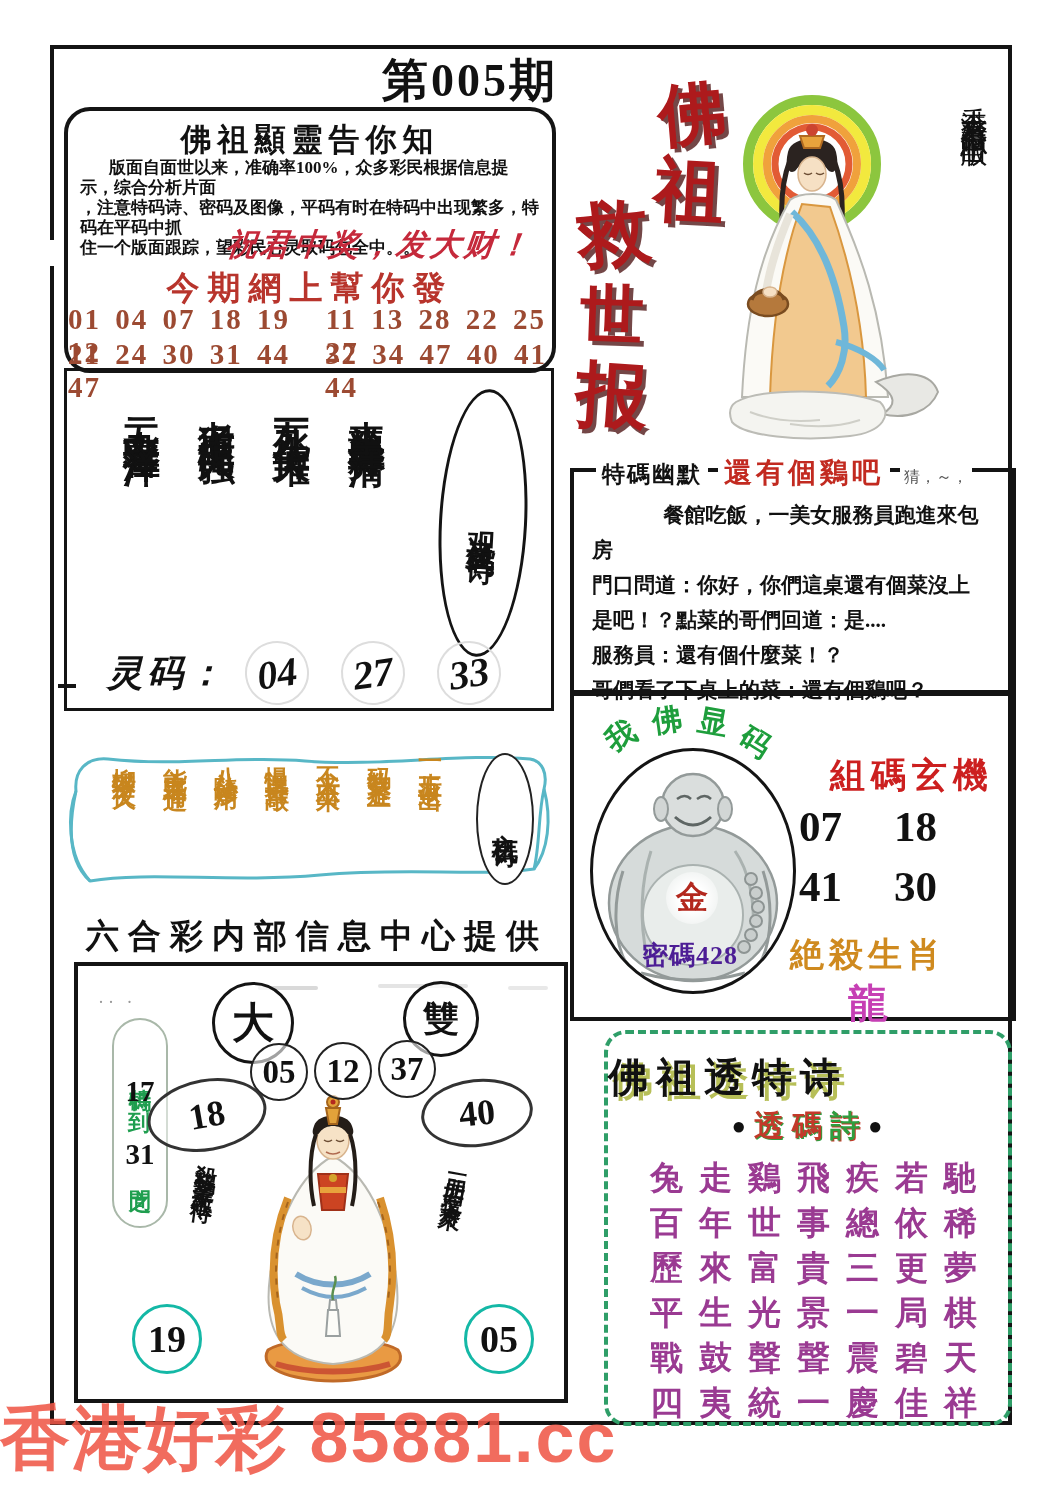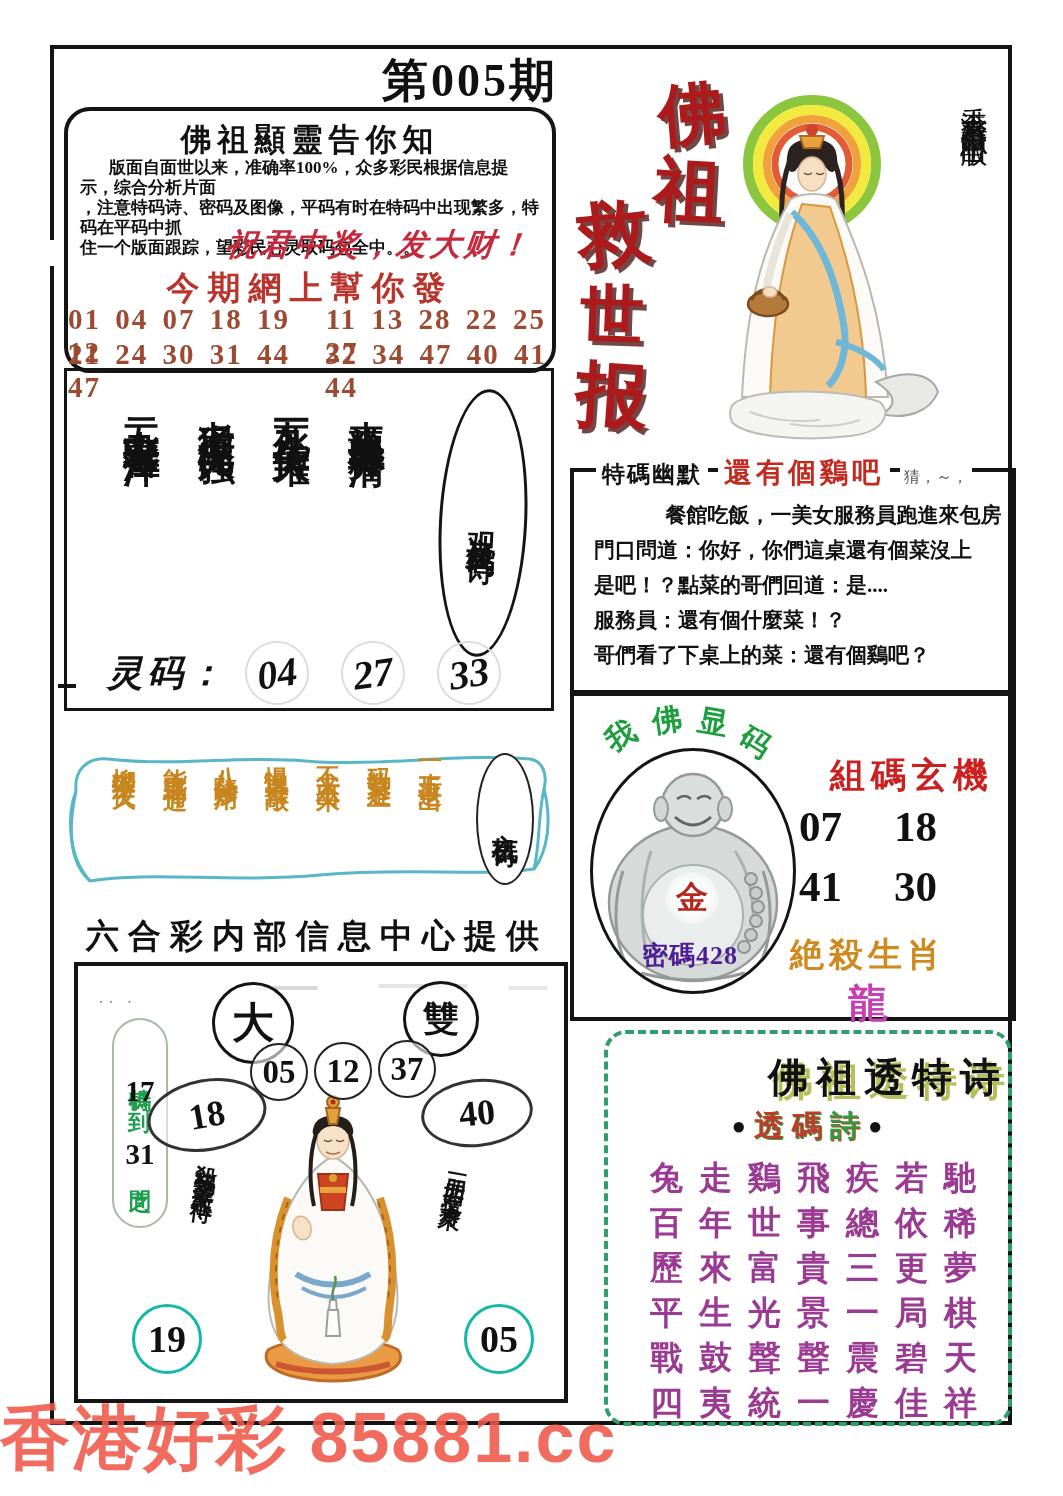--- a/index.html
+++ b/index.html
@@ -48,36 +48,36 @@
   .diag{font-size:22px;font-weight:bold;letter-spacing:6px;line-height:1;}
   
   .mast-char{color:#ad1a1c;font-weight:bold;text-shadow:4px 4px 0 rgba(70,10,10,.75);line-height:1;}
   .publisher{left:956px;top:86px;height:340px;font-size:27px;letter-spacing:3px;}
   
   .joke-box{left:570px;top:468px;width:438px;height:220px;border:4px solid #141414;}
   .joke-titlerow{left:22px;top:-18px;display:flex;align-items:baseline;gap:10px;}
   .joke-label{background:#fff;padding:0 6px;font-size:23px;font-weight:bold;letter-spacing:2px;}
   .joke-headline{background:#fff;padding:0 6px;color:#c22a20;font-size:28px;font-weight:bold;letter-spacing:4px;}
   .joke-hint{background:#fff;padding:0 4px;color:#555;font-size:16px;}
-  .joke-lines{left:8px;top:26px;width:100%;padding:0 12px;box-sizing:border-box;font-size:21px;line-height:35px;font-weight:bold;}
+  .joke-lines{left:0;top:26px;width:100%;padding:0 18px;box-sizing:border-box;font-size:21px;line-height:35px;font-weight:bold;}
   .joke-line:first-child{text-indent:3.4em;}
   
   .buddha-box{left:570px;top:690px;width:438px;height:323px;border:4px solid #141414;}
   .arc-char{position:absolute;color:#1e9e3c;font-size:30px;font-weight:bold;}
   .buddha-oval{left:16px;top:54px;width:200px;height:240px;border:3px solid #141414;border-radius:50%;overflow:hidden;background:#fff;}
   .belly-char{left:92px;top:178px;width:52px;height:52px;border-radius:50%;
               background:radial-gradient(#ffffff 35%,rgba(255,255,255,0));color:#b3281e;font-size:32px;font-weight:bold;}
   .password{left:36px;top:244px;width:160px;text-align:center;color:#4c1d95;font-size:26px;font-weight:bold;letter-spacing:1px;}
   .group-title{left:168px;top:58px;width:252px;text-align:right;color:#cc1f1f;font-size:35px;font-weight:bold;letter-spacing:6px;}
   .group-row{left:178px;width:232px;display:flex;justify-content:center;gap:52px;font-size:43px;font-weight:bold;}
   .kill-title{left:168px;top:238px;width:252px;text-align:center;color:#cf8a1f;font-size:34px;font-weight:bold;letter-spacing:5px;}
   .kill-zodiac{left:168px;top:282px;width:252px;text-align:center;color:#c63fb4;font-size:40px;font-weight:bold;}
   
   .toute-box{left:604px;top:1030px;width:400px;height:388px;border:4px dashed #2f9e68;border-radius:22px;}
-  .toute-title{left:0;top:16px;width:100%;text-align:right;font-size:40px;font-weight:bold;letter-spacing:8px;
+  .toute-title{left:0;top:16px;width:100%;text-align:left;font-size:40px;font-weight:bold;letter-spacing:8px;
                text-shadow:5px 4px 0 #b7bf58;}
   .toute-sub{left:0;top:72px;width:100%;display:flex;justify-content:center;align-items:center;gap:6px;
              font-size:30px;font-weight:bold;letter-spacing:2px;}
   .toute-sub .bullet{font-size:24px;color:#111;}
   .toute-sub .red{color:#c23a2a;text-shadow:1px 1px 0 #2f9e3f;}
   .toute-sub .green{color:#2f9e3f;text-shadow:1px 1px 0 #c23a2a;}
   .poem-grid{left:34px;top:122px;display:grid;grid-template-columns:repeat(7,49px);grid-auto-rows:45px;}
   .poem-char{display:flex;align-items:center;justify-content:center;color:#9a3a92;font-size:33px;font-weight:bold;}
   
   .watermark{left:0px;top:1392px;font-family:"Liberation Sans",sans-serif;font-size:70px;font-weight:bold;

